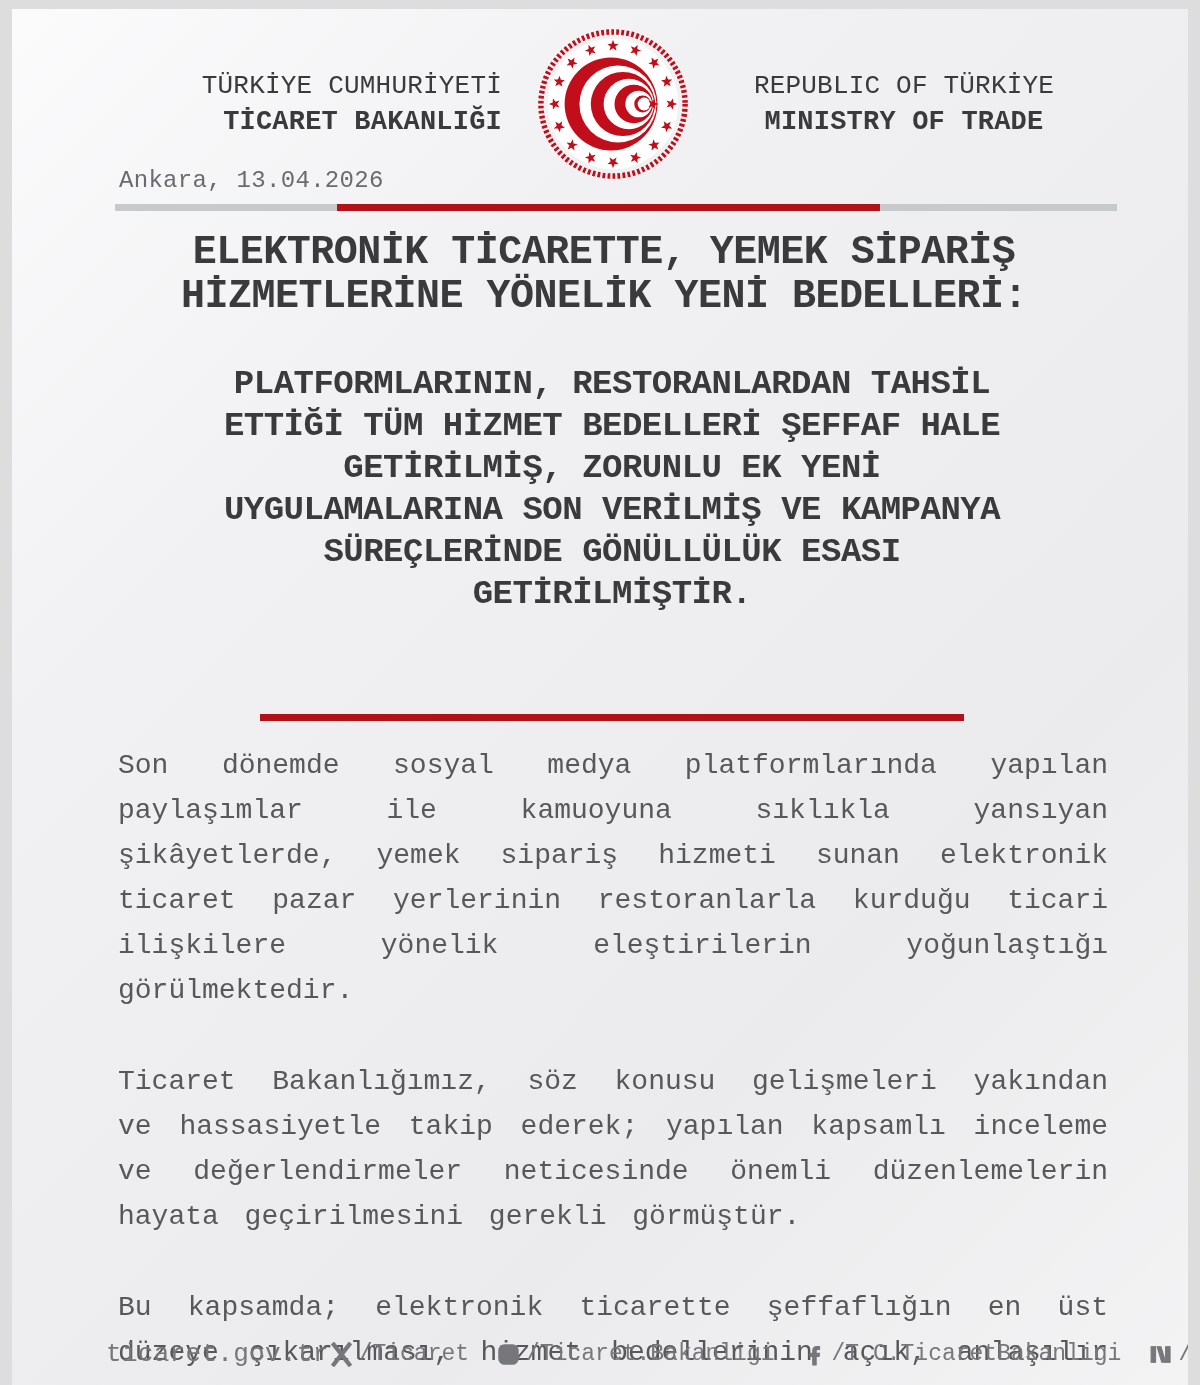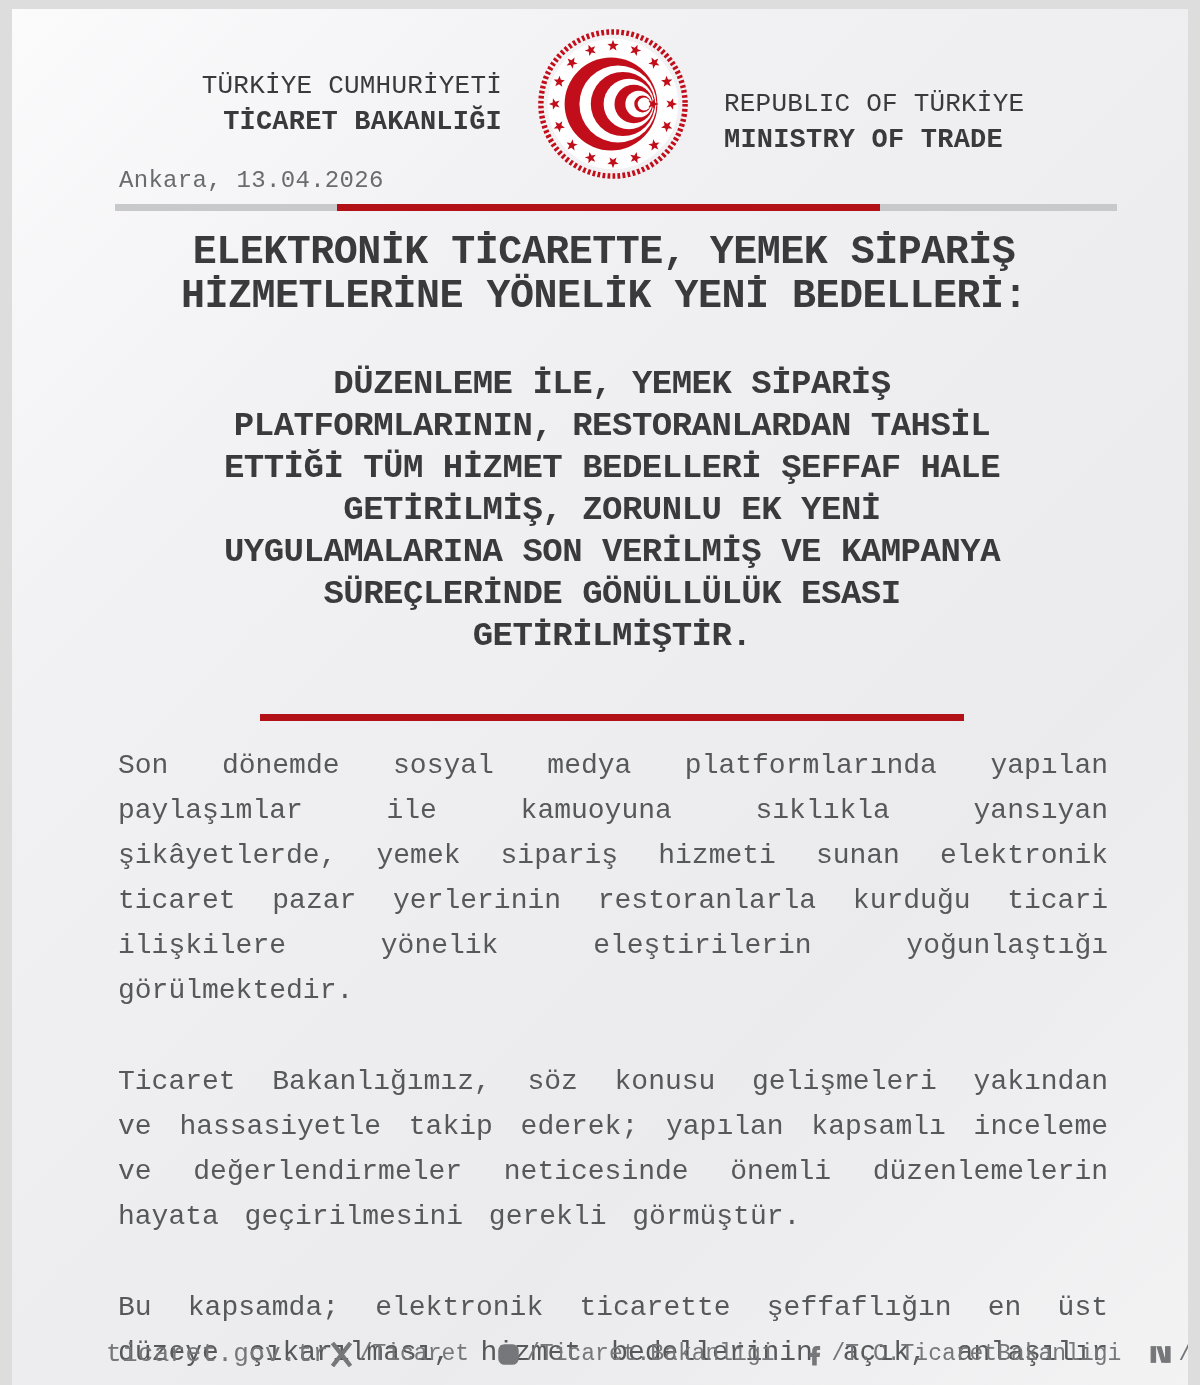--- a/index.html
+++ b/index.html
@@ -12,22 +12,22 @@
     background:linear-gradient(135deg, #fbfbfc 0%, #f1f1f3 28%, #ebebed 70%, #f3f3f4 100%);
     font-family:Liberation Mono, monospace;
   }
 
   
   .header-left {
     position:absolute; top:62px; left:140px; width:350px;
     text-align:right; color:var(--heading_text,#414042);
   }
   .header-right {
-    position:absolute; top:80px; left:712px; width:360px;
-    text-align:left; color:var(--heading_text,#414042);
+    position:absolute; top:62px; left:712px; width:360px;
+    text-align:center; color:var(--heading_text,#414042);
   }
   .h-line1 { font-size:26px; font-weight:400; letter-spacing:0.2px; }
   .h-line2 { font-size:27px; font-weight:700; margin-top:6px; letter-spacing:0.2px; }
   .logo { position:absolute; left:522px; top:16px; width:158px; height:158px; }
   .logo svg { width:100%; height:100%; display:block; }
 
   .dateline {
     position:absolute; top:158px; left:107px;
     font-size:24px; color:var(--muted_text,#6a6b6e); letter-spacing:0.3px;
   }
@@ -145,21 +145,20 @@
   <div class="top-bar">
     <div class="top-bar-red"></div>
   </div>
 
   <h1 class="title">
     <span class="line">ELEKTRONİK TİCARETTE, YEMEK SİPARİŞ</span>
     <span class="line">HİZMETLERİNE YÖNELİK YENİ BEDELLERİ:</span>
   </h1>
 
   <h2 class="subtitle">
-    <span class="line">DÜZENLEME İLE, YEMEK SİPARİŞ</span>
     <span class="line">PLATFORMLARININ, RESTORANLARDAN TAHSİL</span>
     <span class="line">ETTİĞİ TÜM HİZMET BEDELLERİ ŞEFFAF HALE</span>
     <span class="line">GETİRİLMİŞ, ZORUNLU EK YENİ</span>
     <span class="line">UYGULAMALARINA SON VERİLMİŞ VE KAMPANYA</span>
     <span class="line">SÜREÇLERİNDE GÖNÜLLÜLÜK ESASI</span>
     <span class="line">GETİRİLMİŞTİR.</span>
   </h2>
 
   <div class="red-divider"></div>
 

